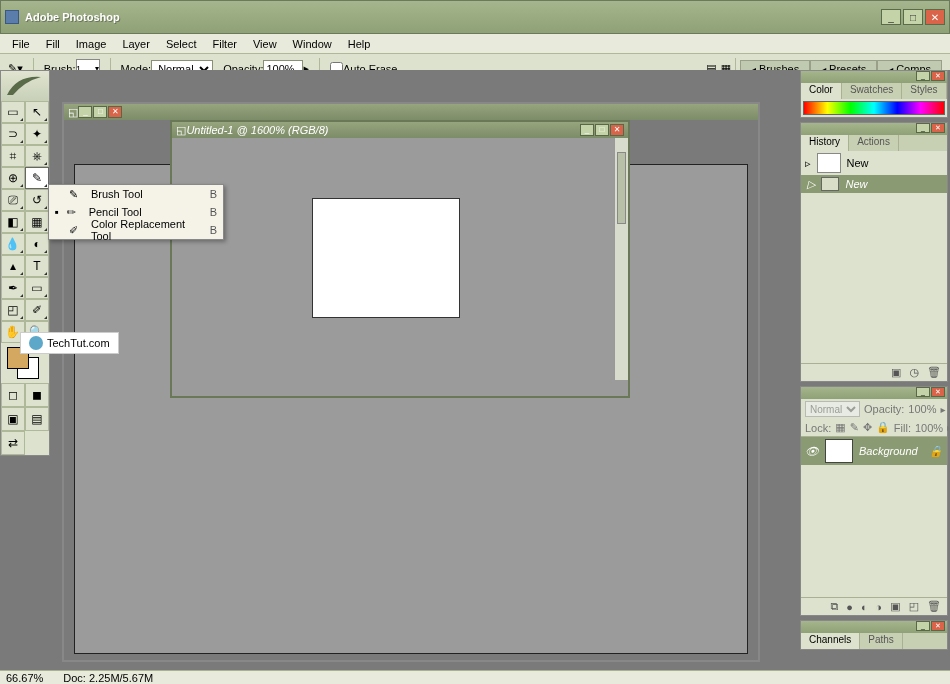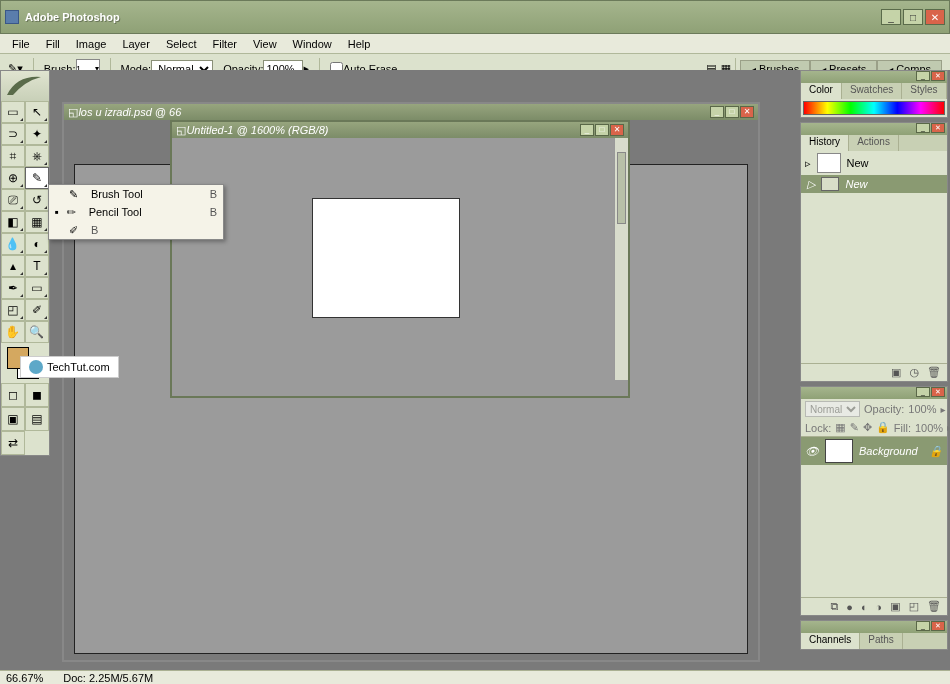--- a/index.html
+++ b/index.html
@@ -94,21 +94,21 @@
 .panel .footer { height: 18px; border-top: 1px solid #aab092; display: flex; justify-content: flex-end; align-items: center; gap: 8px; padding: 0 6px; font-size: 11px; color: #555; }
 .layers .lay-opts { display: flex; align-items: center; gap: 4px; padding: 2px 4px; font-size: 10px; color: #777; }
 .layers .lay-opts select { width: 70px; height: 16px; border: 1px solid #aaa; background: #eee; font-size: 10px; }
 .layers .lock-row { display: flex; align-items: center; gap: 4px; padding: 2px 4px; font-size: 10px; color: #777; border-bottom: 1px solid #aab092; }
 .layer-row { display: flex; align-items: center; background: #8a9a72; color: #fff; padding: 2px 4px; gap: 6px; font-style: italic; }
 .layer-row .eye { width: 14px; }
 .layer-row .thumb { width: 28px; height: 24px; background: #fff; border: 1px solid #444; }
 .layer-row .lock { margin-left: auto; }
 
 
-.watermark { position: absolute; top: 356px; left: 20px; background: #fff; padding: 3px 8px; font-size: 10px; border: 1px solid #ccc; z-index: 60; display: flex; align-items: center; gap: 4px; }
+.watermark { position: absolute; top: 332px; left: 20px; background: #fff; padding: 3px 8px; font-size: 10px; border: 1px solid #ccc; z-index: 60; display: flex; align-items: center; gap: 4px; }
 .watermark .circ { width: 14px; height: 14px; border-radius: 50%; background: #5da8c8; display: inline-block; }
 
 
 .app-status { position: absolute; bottom: 0; left: 0; right: 0; height: 14px; background: #e8eadb; border-top: 1px solid #aab092; display: flex; align-items: center; font-size: 10px; padding: 0 6px; gap: 20px; }
 </style>
 </head>
 <body>
 
 <div class="titlebar">
   <div class="logo"></div>
@@ -209,21 +209,20 @@
     <div class="tb-cell">▤</div>
   </div>
   <div class="tb-grid tb-bottom">
     <div class="tb-cell" style="grid-column:1/3">⇄</div>
   </div>
 </div>
 
 <div class="bg-doc doc-win">
   <div class="doc-title">
     <span>◱ </span>
-    <span class="t">los u izradi.psd @ 66</span>
     <div class="wbtns">
       <div class="wb">_</div>
       <div class="wb">□</div>
       <div class="wb close">✕</div>
     </div>
   </div>
   <div class="big-canvas"></div>
 </div>
 
 <div class="front-doc doc-win">
@@ -248,20 +247,21 @@
     <span class="lbl">Brush Tool</span>
     <span class="key">B</span>
   </div>
   <div class="item sel">
     <span class="icn">✏</span>
     <span class="lbl">Pencil Tool</span>
     <span class="key">B</span>
   </div>
   <div class="item">
     <span class="icn">✐</span>
+    <span class="lbl">Color Replacement Tool</span>
     <span class="key">B</span>
   </div>
 </div>
 
 <div class="watermark">
   <span class="circ"></span>
   <span>TechTut.com</span>
 </div>
 
 <div class="panels">

